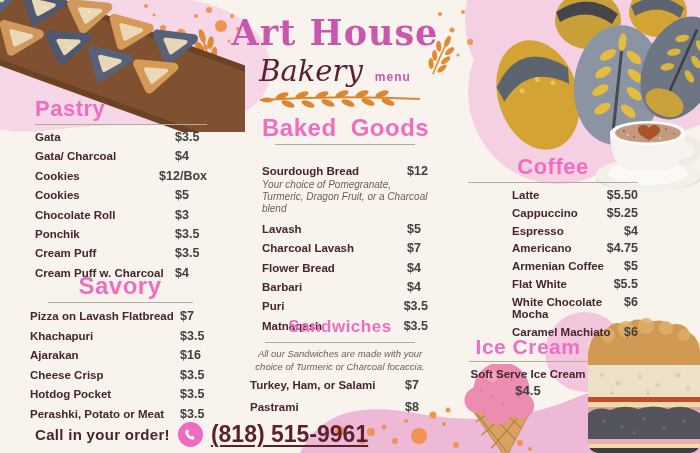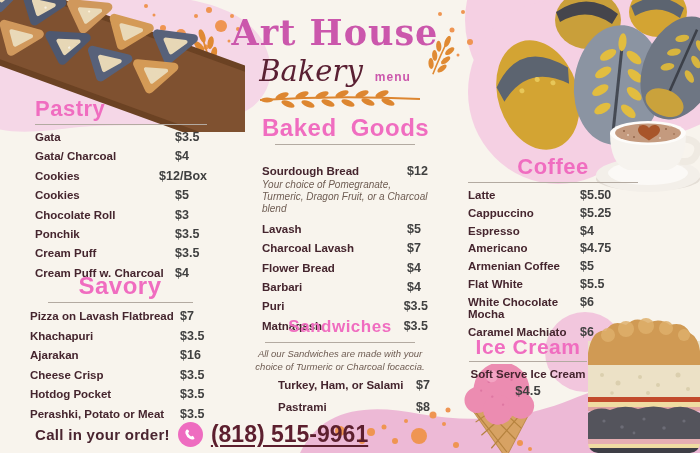--- a/index.html
+++ b/index.html
@@ -36,25 +36,25 @@
   #baked h2{font-size:24px;line-height:28px;text-align:center;word-spacing:7px;white-space:nowrap;}
   #baked .rule{width:140px;margin:2px auto 0;}
   #baked .menu-rows{margin-top:20px;gap:7.4px;}
   #baked .item-label{width:145px;}
   #baked .item-note{margin-top:-5px;width:172px;}
   #sandwiches{left:250px;top:313px;width:180px;}
   #sandwiches h2{font-size:17px;line-height:27px;text-align:center;}
   #sandwiches .rule{width:150px;margin:2px auto 0;}
   #sandwiches .section-note{margin-top:5px;text-align:center;font-size:9.5px;line-height:12.5px;}
   #sandwiches .menu-rows{margin-top:6px;gap:10px;}
-  #sandwiches .item-label{width:155px;margin-left:28px;}
+  #sandwiches .item-label{width:155px;}
   #coffee{left:468px;top:154px;width:170px;}
   #coffee h2{font-size:22px;line-height:26px;text-align:center;}
   #coffee .menu-rows{margin-top:6px;gap:5.8px;}
-  #coffee .item-label{width:112px;}
+  #coffee .item-label{width:112px;margin-left:44px;}
   #icecream{left:458px;top:334px;width:140px;text-align:center;}
   #icecream h2{font-size:21px;line-height:25px;}
   #icecream .rule{width:118px;margin:2px auto 0;}
   #icecream .menu-rows{margin-top:6px;}
   .stacked .menu-row{flex-direction:column;align-items:center;gap:5px;}
   .stacked .item-label{width:auto;}
   .stacked .item-price{flex:none;font-size:13px;}
   
   .footer{position:absolute;left:35px;top:421px;display:flex;align-items:center;gap:8px;z-index:7;}
   .call-text{font-weight:bold;font-size:15px;color:#4a2530;letter-spacing:.3px;}

